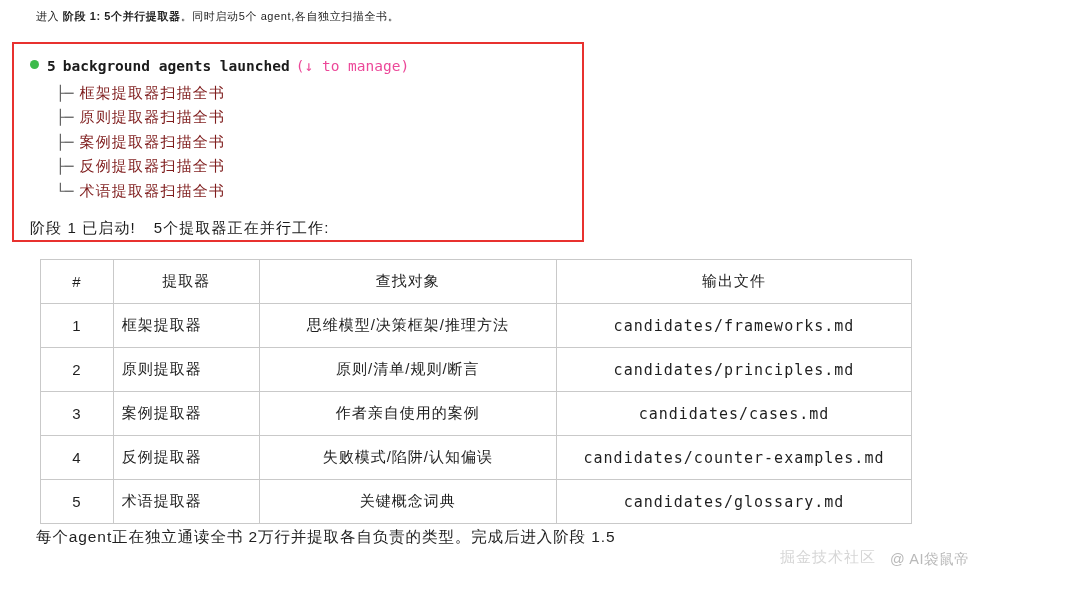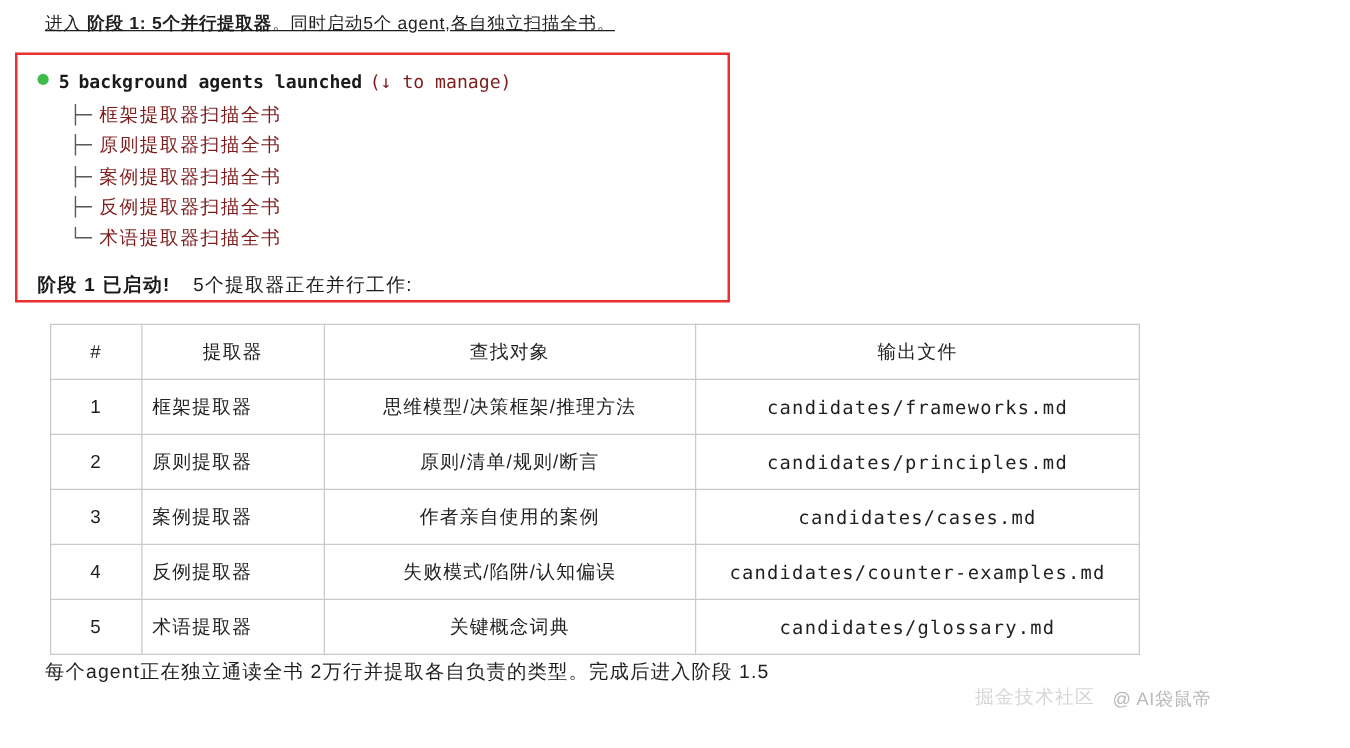--- a/index.html
+++ b/index.html
@@ -21,25 +21,24 @@
     height: 598px;
     box-sizing: border-box;
     padding: 0;
   }
 
   
   .intro {
     position: absolute;
     left: 36px;
     top: 8px;
-    font-size: 14px;
+    font-size: 11px;
     letter-spacing: 0.6px;
     color: #1f1f1f;
     line-height: 1.5;
-    text-decoration: underline;
   }
   .intro b { font-weight: 700; }
 
   
   .term-box {
     position: absolute;
     left: 12px;
     top: 42px;
     width: 572px;
     height: 200px;
@@ -63,21 +62,21 @@
     height: 9px;
     border-radius: 50%;
     background: #3dbb4b;
     display: inline-block;
     margin-right: 8px;
     position: relative;
     top: -2px;
     flex: none;
   }
   .launch-strong { font-weight: 700; }
-  .launch-hint { color: #7f1d1d; margin-left: 6px; }
+  .launch-hint { color: #ec4899; margin-left: 6px; }
 
   .tree {
     margin-top: 7px;
     padding-left: 26px;
   }
   .tree-row {
     display: flex;
     align-items: baseline;
     font-size: 14.5px;
     line-height: 1.62;
@@ -95,21 +94,21 @@
     color: #7f1d1d;
   }
 
   .phase-note {
     margin-top: 16px;
     font-family: "Liberation Sans", sans-serif;
     font-size: 15px;
     letter-spacing: 1.1px;
     color: #1b1b1b;
   }
-  .phase-note b { font-weight: 700; }
+  .phase-note b { font-weight: 400; }
   .phase-note .sep { display: inline-block; width: 18px; }
 
   
   table.grid {
     position: absolute;
     left: 40px;
     top: 259px;
     width: 872px;
     border-collapse: collapse;
     background: #fff;

